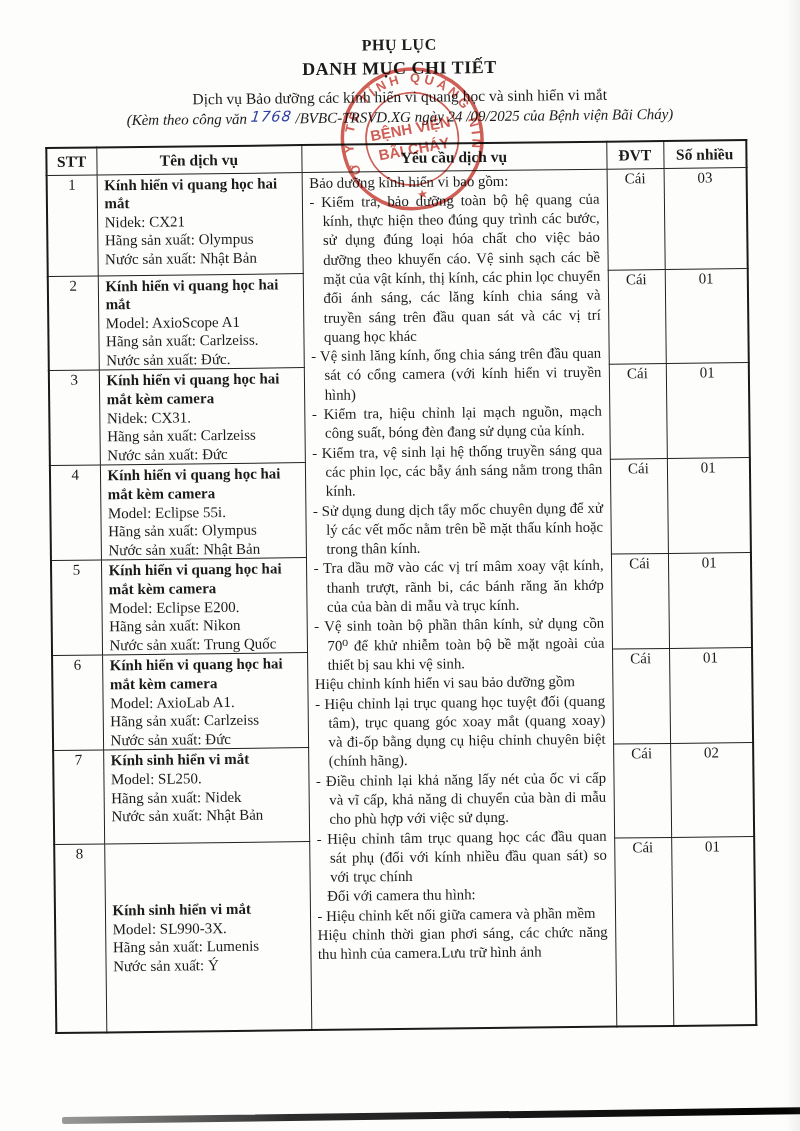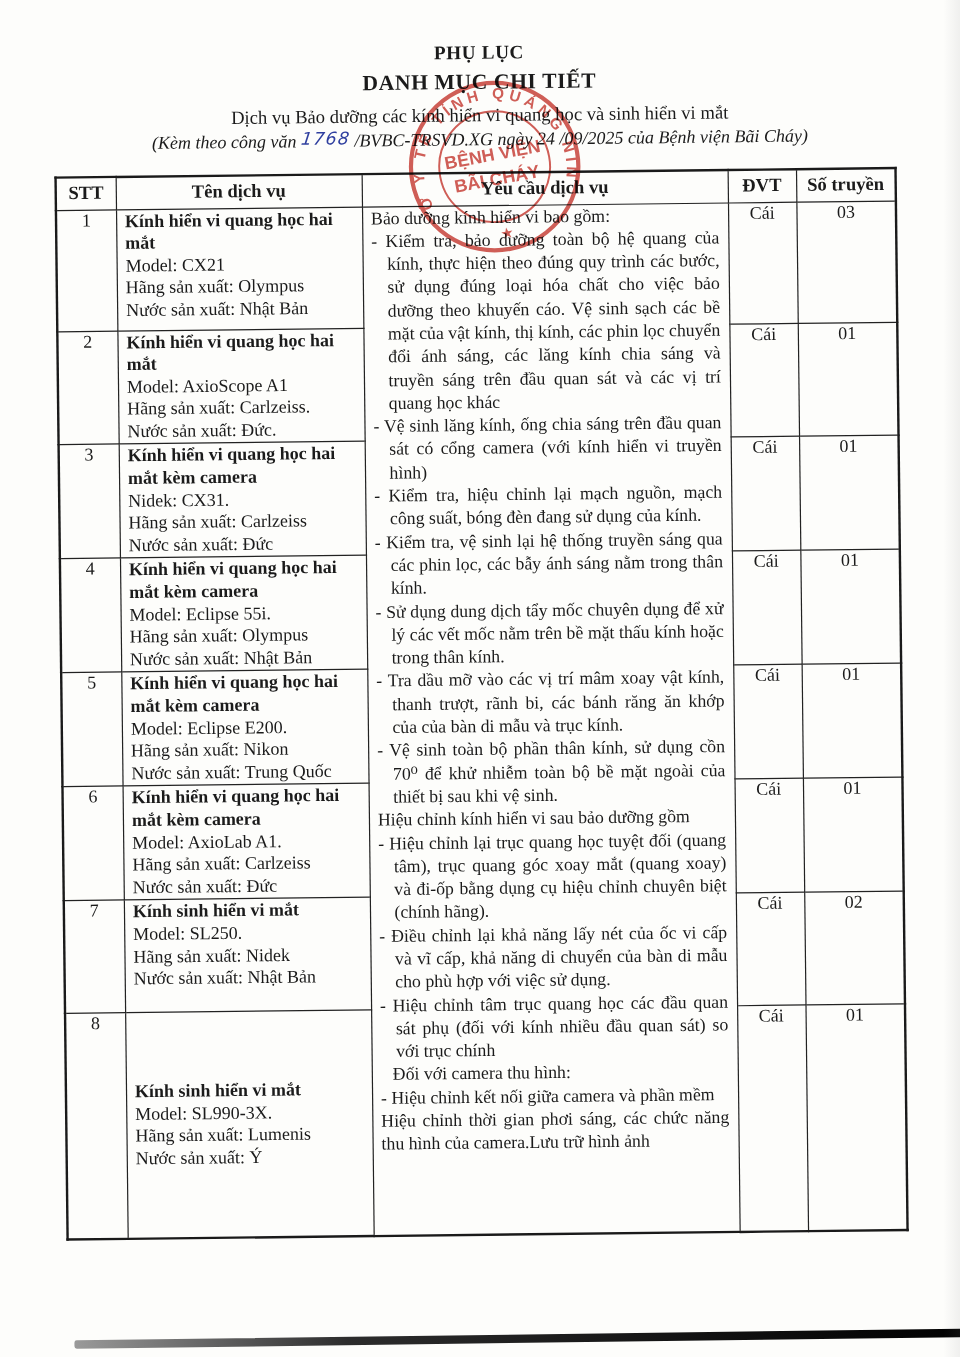--- a/index.html
+++ b/index.html
@@ -70,28 +70,28 @@
         <col style="width:305px">
       <col style="width:57px">
         <col style="width:83px">
     </colgroup>
     <tbody>
         <tr style="height:27px">
       <th>STT</th>
       <th>Tên dịch vụ</th>
       <th>Yêu cầu dịch vụ</th>
       <th>ĐVT</th>
-      <th>Số truyền</th>
+      <th>Số nhiều</th>
     </tr>
 
     <tr style="height:101px">
       <td class="stt">1</td>
       <td class="name">
         <span class="nm-title">Kính hiển vi quang học hai mắt</span><br>
-        <span>Model: CX21</span><br>
+        <span>Nidek: CX21</span><br>
         <span>Hãng sản xuất: Olympus</span><br>
         <span>Nước sản xuất: Nhật Bản</span>
       </td>
       <td class="req" rowspan="8">
         <p class="rq">Bảo dưỡng kính hiển vi bao gồm:</p>
         <p class="rq item">- Kiểm tra, bảo dưỡng toàn bộ hệ quang của kính, thực hiện theo đúng quy trình các bước, sử dụng đúng loại hóa chất cho việc bảo dưỡng theo khuyến cáo. Vệ sinh sạch các bề mặt của vật kính, thị kính, các phin lọc chuyển đổi ánh sáng, các lăng kính chia sáng và truyền sáng trên đầu quan sát và các vị trí quang học khác</p>
         <p class="rq item">- Vệ sinh lăng kính, ống chia sáng trên đầu quan sát có cổng camera (với kính hiển vi truyền hình)</p>
         <p class="rq item">- Kiểm tra, hiệu chỉnh lại mạch nguồn, mạch công suất, bóng đèn đang sử dụng của kính.</p>
         <p class="rq item">- Kiểm tra, vệ sinh lại hệ thống truyền sáng qua các phin lọc, các bẫy ánh sáng nằm trong thân kính.</p>
         <p class="rq item">- Sử dụng dung dịch tẩy mốc chuyên dụng để xử lý các vết mốc nằm trên bề mặt thấu kính hoặc trong thân kính.</p>

